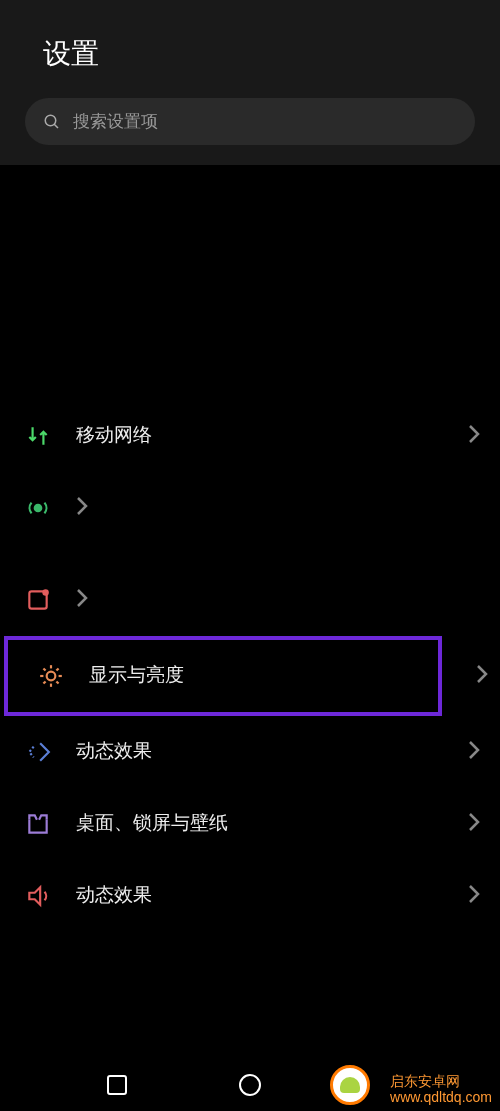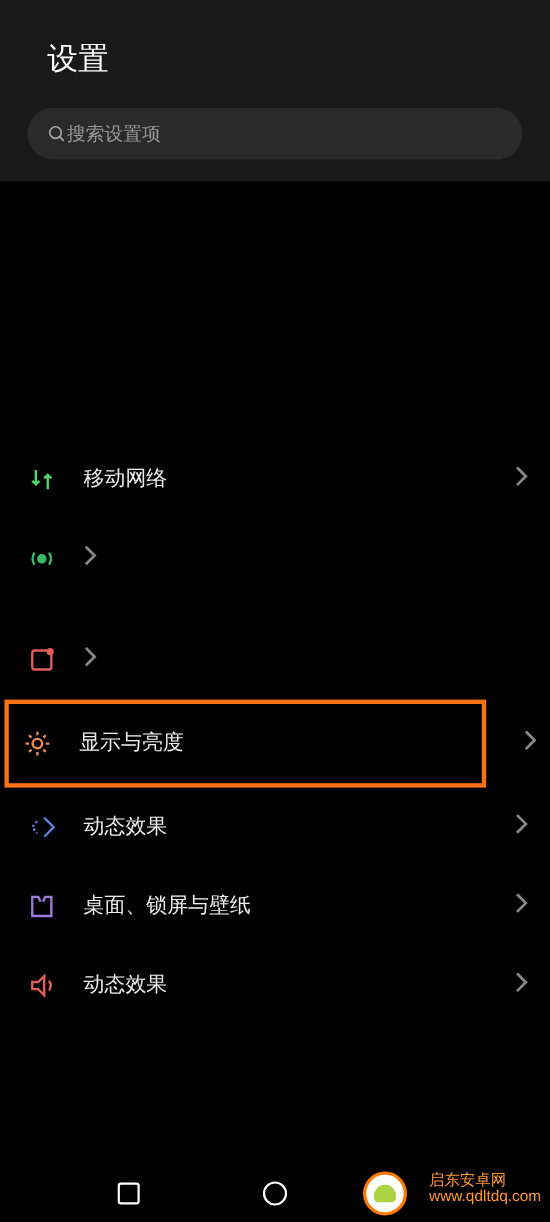--- a/index.html
+++ b/index.html
@@ -25,20 +25,21 @@
       font-weight: 500;
       margin-bottom: 25px;
       margin-left: 18px;
     }
     .search-box {
       background: #2a2a2a;
       border-radius: 25px;
       padding: 12px 18px;
       display: flex;
       align-items: center;
+      gap: 12px;
     }
     .search-icon-svg {
       width: 18px;
       height: 18px;
       stroke: #aaa;
       stroke-width: 2;
       fill: none;
     }
     .search-placeholder {
       color: #999;
@@ -52,24 +53,24 @@
       display: flex;
       flex-direction: column;
     }
     .settings-item {
       display: flex;
       align-items: flex-start;
       padding: 22px 20px;
       position: relative;
     }
     .settings-item.highlighted {
-      border: 4px solid #f97316;
+      border: 4px solid #6d28d9;
       margin-left: 4px;
       margin-right: 58px;
-      padding: 22px 8px;
+      padding: 22px 25px;
     }
     .settings-item.highlighted .chevron {
       position: absolute;
       right: -50px;
     }
     .item-icon {
       width: 36px;
       height: 28px;
       display: flex;
       align-items: center;
@@ -126,21 +127,21 @@
       height: 22px;
       border: 2px solid #fff;
       border-radius: 50%;
     }
 
     .watermark {
       position: absolute;
       bottom: 6px;
       right: 8px;
       display: flex;
-      align-items: flex-start;
+      align-items: flex-end;
       gap: 20px;
     }
     .watermark-logo {
       width: 40px;
       height: 40px;
       border-radius: 50%;
       background: #fff;
       border: 3px solid #ff7a00;
       display: flex;
       align-items: center;

